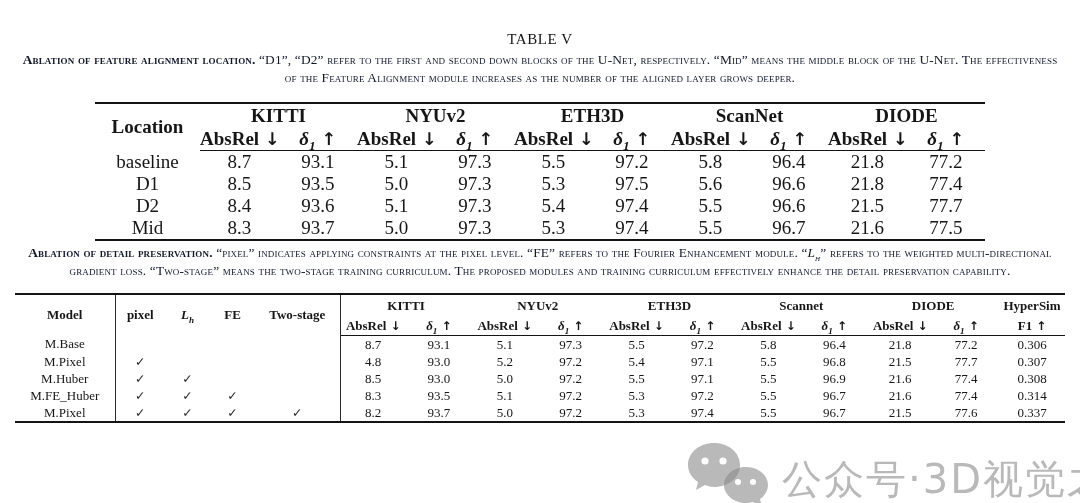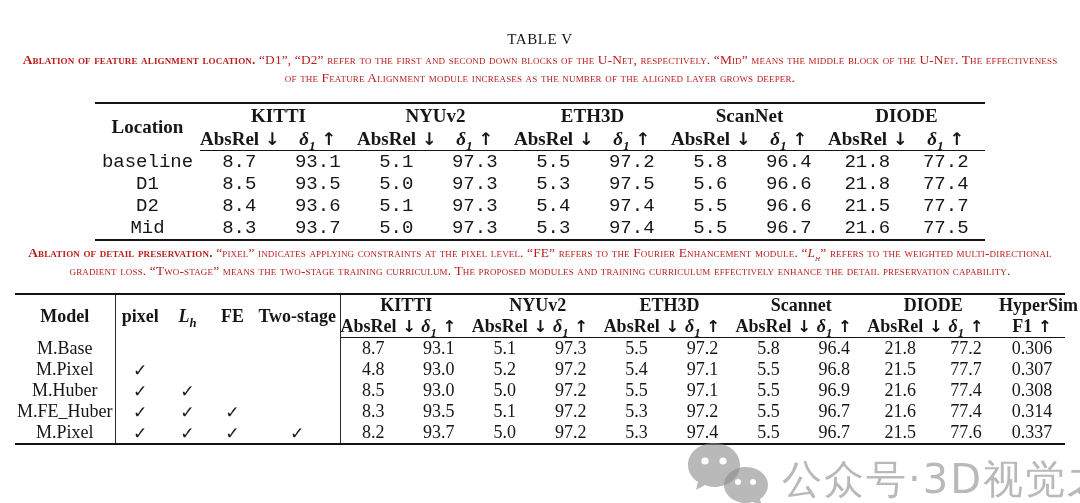--- a/index.html
+++ b/index.html
@@ -5,38 +5,38 @@
   html,body{margin:0;padding:0;background:#ffffff;}
   body{width:1080px;height:503px;overflow:hidden;
        font-family:"Liberation Serif","DejaVu Serif",serif;color:#161616;}
   .page{position:relative;width:1080px;height:503px;background:#ffffff;margin-top:21px;}
 
   .tbl-title{text-align:center;font-size:15px;letter-spacing:0.6px;color:#141414;}
   #title5{padding-top:10px;}
   #title6{margin-top:24px;}
 
   .caption{text-align:center;font-variant:small-caps;font-size:13.4px;line-height:18px;
-           letter-spacing:0.15px;margin:3px auto 0;color:#b91c1c;}
+           letter-spacing:0.15px;margin:3px auto 0;color:#0f172a;}
   #cap5{width:1046px;}
   #cap6{width:1052px;}
   .cap-lead{font-weight:bold;}
   .mvar{font-style:italic;}
   sub{font-size:0.7em;line-height:0;}
 
   table{border-collapse:collapse;table-layout:fixed;
         border-top:2.2px solid #141414;border-bottom:2.2px solid #141414;}
   #table5{width:890px;margin:15px 0 0 95px;font-size:19px;}
-  #table6{width:1050px;margin:13px 0 0 15px;font-size:18px;}
+  #table6{width:1050px;margin:13px 0 0 15px;font-size:13px;}
   th,td{padding:0;text-align:center;vertical-align:middle;white-space:nowrap;
         font-weight:normal;color:#161616;}
   th{font-weight:bold;}
   tr.mrow th{border-bottom:1.4px solid #141414;}
   #table5 tr.grow th{height:24px;}
   #table5 tr.mrow th{height:22px;}
-  #table5 tbody td{height:22px;font-family:Liberation Mono, monospace;}
+  #table5 tbody td{height:22px;}
   #table6 tr.grow th{height:21px;}
   #table6 tr.mrow th{height:19px;}
   #table6 tbody td{height:17px;}
   .vr{border-right:1.1px solid #2b2b2b;}
   .dlt{font-style:italic;}
   .arr{font-family:"DejaVu Sans","DejaVu Serif",sans-serif;font-size:0.92em;}
   .chk{font-family:"DejaVu Sans",sans-serif;font-size:0.95em;color:#1c1c1c;}
 
   .watermark{position:absolute;left:686px;top:420px;display:flex;align-items:center;
              gap:12px;pointer-events:none;z-index:5;}

